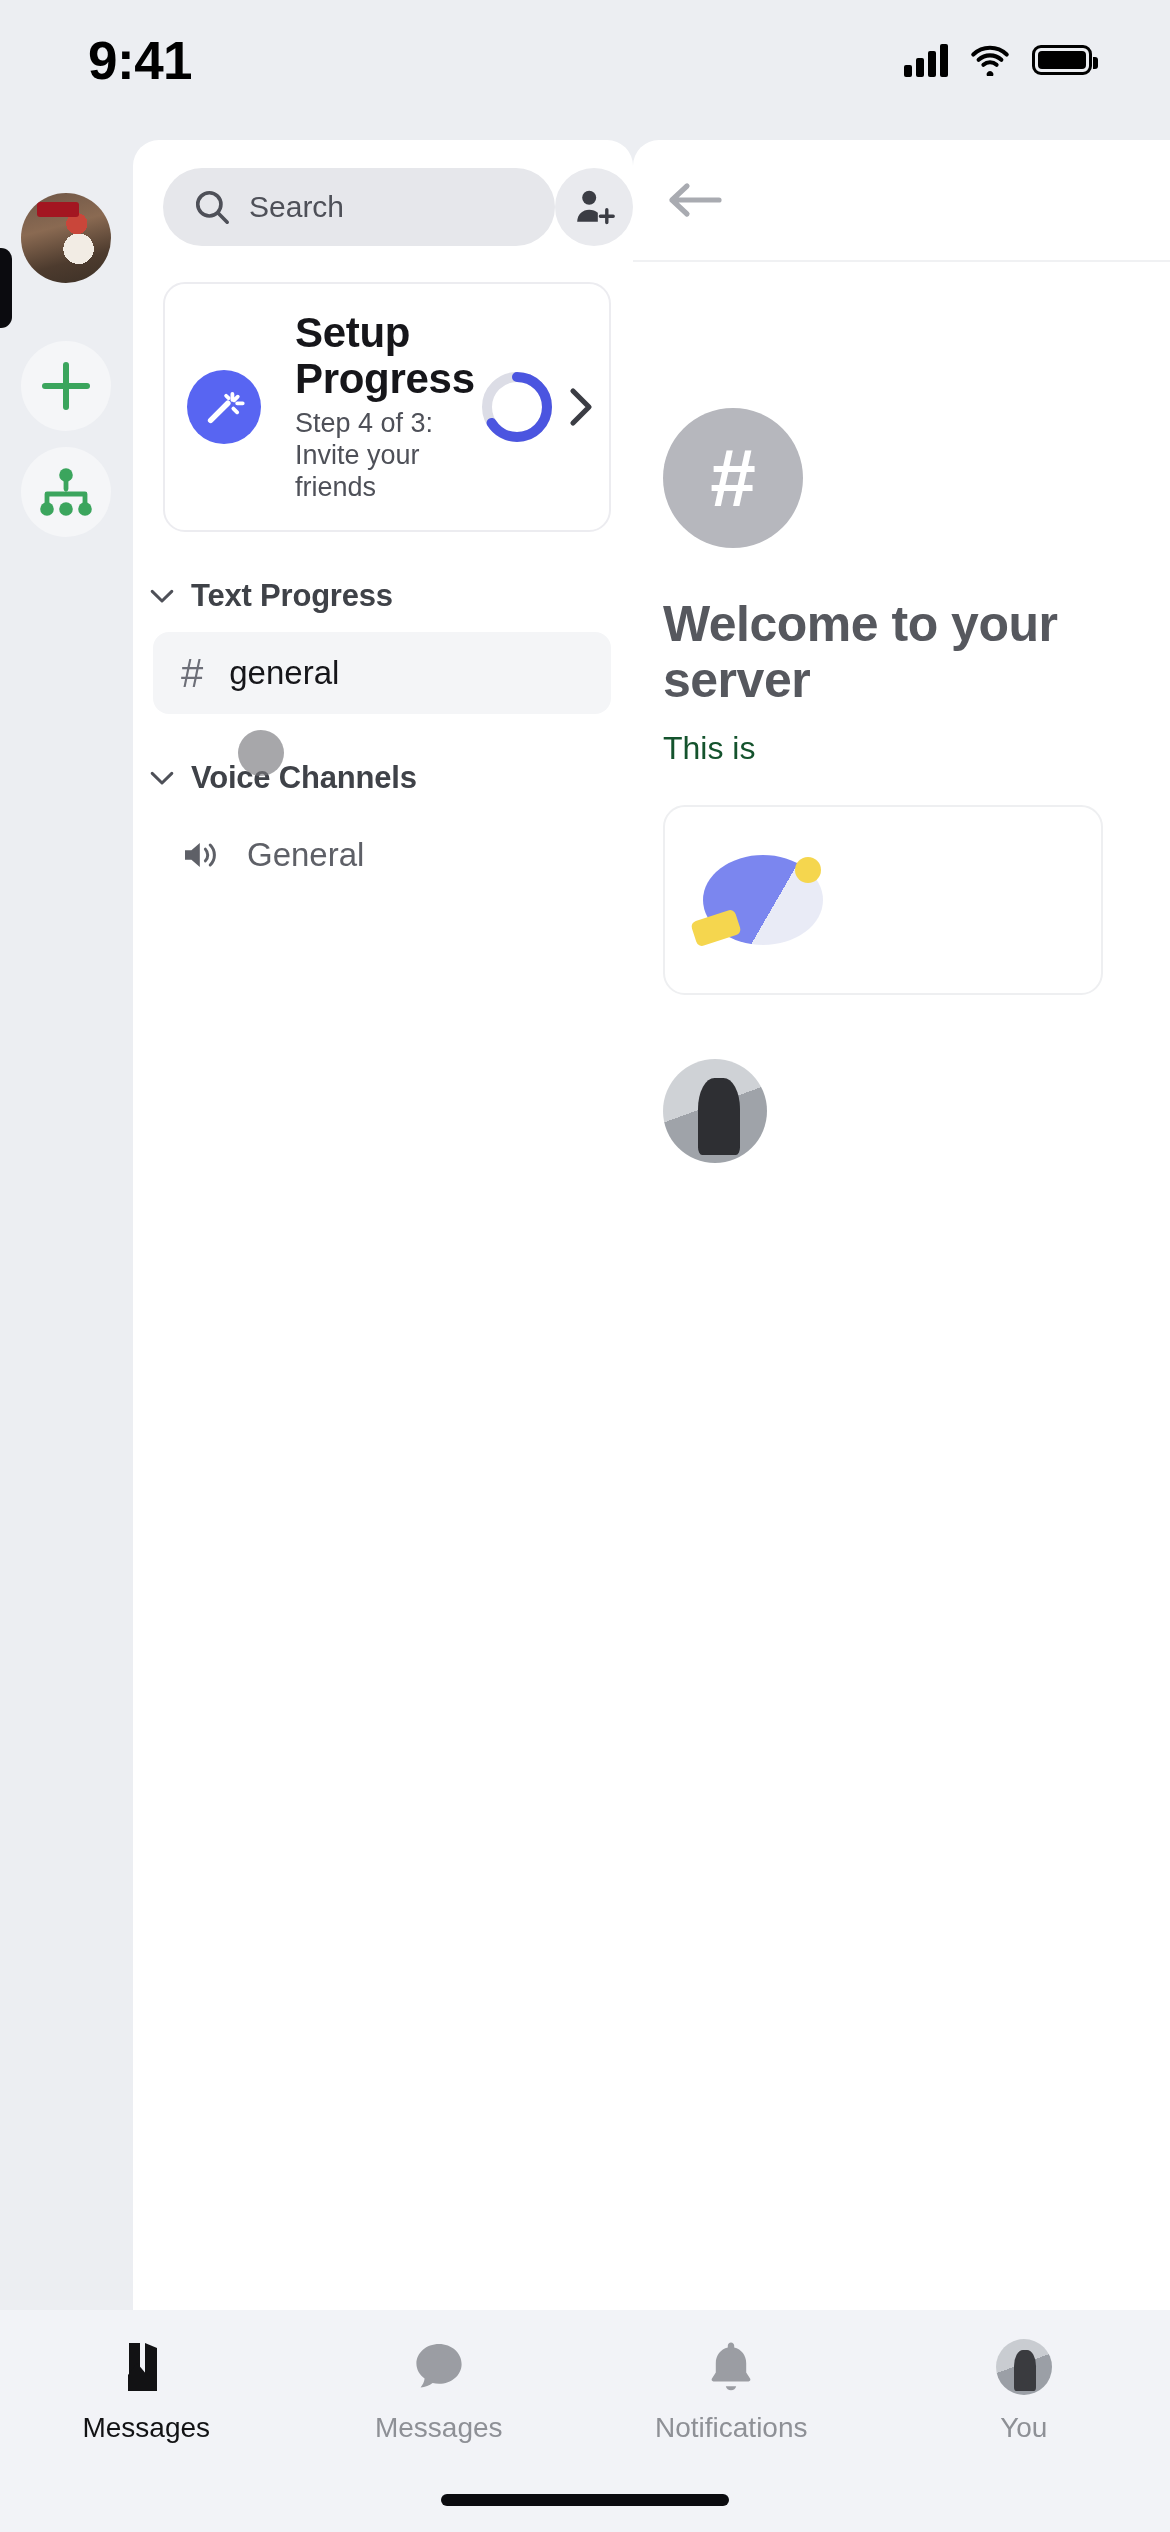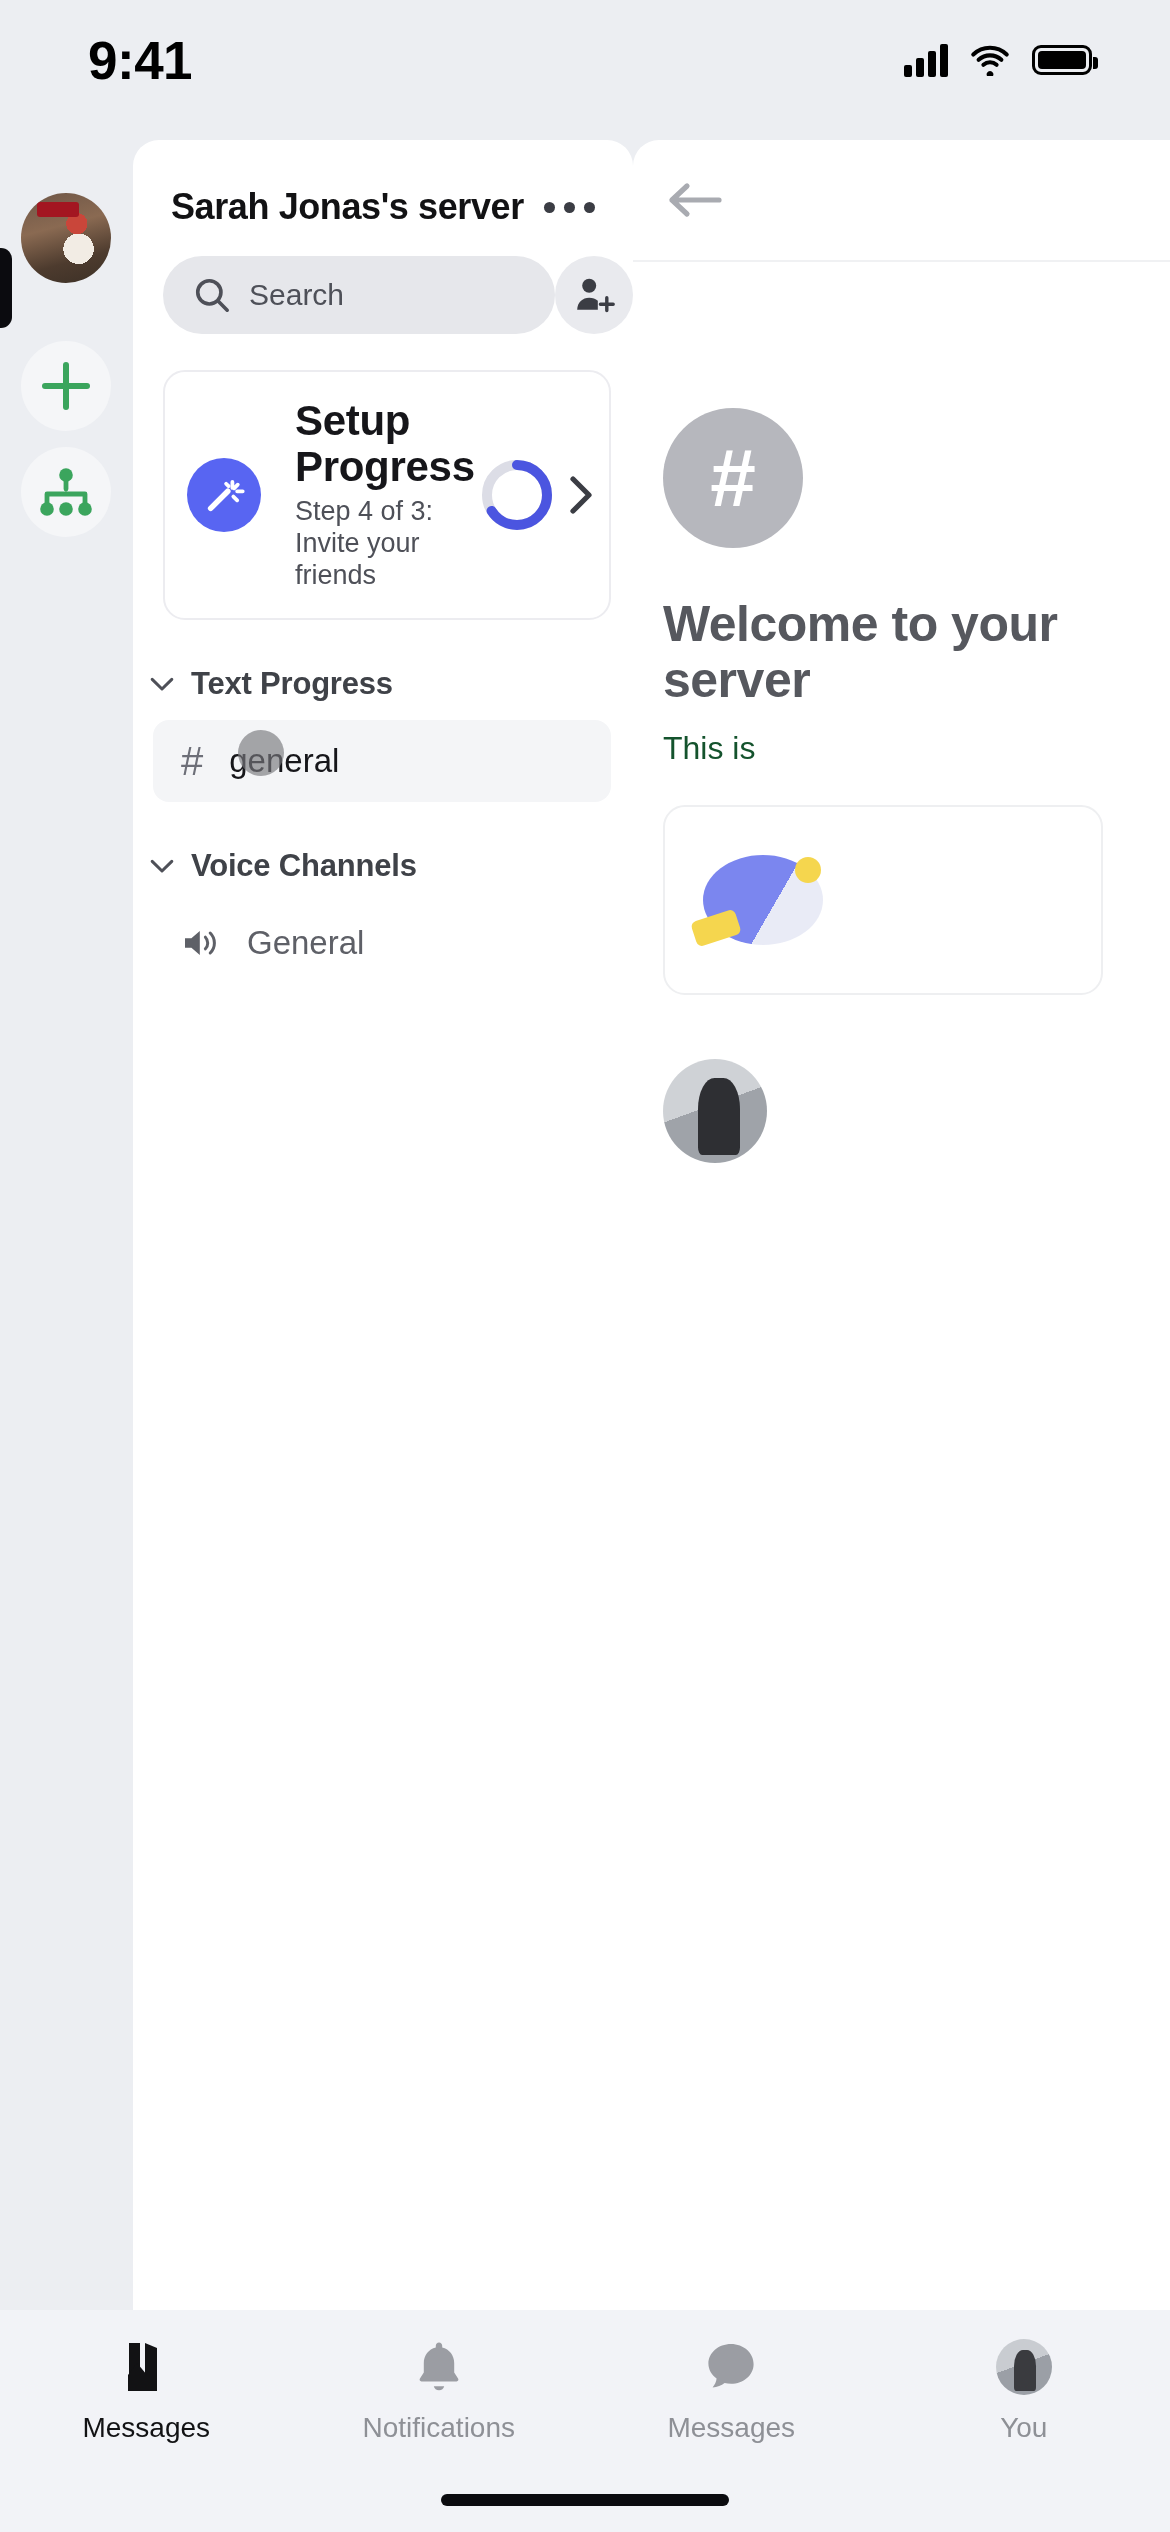--- a/index.html
+++ b/index.html
@@ -296,28 +296,20 @@
         <div class="rocket"></div>
       </div>
       <div class="rp-msg">
         <div class="av"></div>
       </div>
     </div>
   </div>
 
   <div class="panel">
 
-    <div class="panel-head">
-      <div class="panel-title">Sarah Jonas's server</div>
-      <div class="dots">
-          <i></i>
-          <i></i>
-          <i></i>
-        </div>
-    </div>
 
     <div class="search-row">
       <div class="searchbox">
         <svg width="38" height="38" viewBox="0 0 20 20">
           <circle cx="8.6" cy="8.6" r="6.1" stroke="#4e5058" stroke-width="1.9" fill="none"></circle>
           <path d="M13.2 13.2 18 18" stroke="#4e5058" stroke-width="1.9" stroke-linecap="round"></path>
         </svg>
         <div class="txt">Search</div>
       </div>
       <div class="invite-btn">
@@ -392,39 +384,39 @@
           <path d="M5.5 2.5 11 2.5 11 26.5 5.5 26.5z" fill="#121214"></path>
           <path d="M13.5 2.5 19.5 5 19.5 26.5 13.5 26.5z" fill="#121214"></path>
           <path d="M9.5 12.5 14.5 18.5 14.5 26.5 5 26.5 5 18.5z" fill="#121214"></path>
         </svg>
       </div>
       <div class="tab-label">Messages</div>
     </div>
 
     <div class="tab">
       <div class="tab-ico">
+        <svg width="58" height="58" viewBox="0 0 29 29">
+          <path d="M14.5 3C8.2 3 3.2 7.4 3.2 12.8c0 3 1.6 5.7 4.1 7.5-.2 1.6-.9 3.2-2 4.4 2.3-.2 4.4-1 6-2.2 1 .3 2.1.4 3.2.4 6.3 0 11.3-4.4 11.3-9.8C25.8 7.4 20.8 3 14.5 3z" fill="#9b9da3"></path>
+        </svg>
+      </div>
+      <div class="tab-label">Messages</div>
+    </div>
+
+    <div class="tab">
+      <div class="tab-ico">
         <svg width="52" height="58" viewBox="0 0 26 29">
           <path d="M13 2.2c-.9 0-1.6.8-1.6 1.7v.9C7.8 5.6 5.4 8.8 5.4 12.6v4.6l-2 3.2c-.3.6.1 1.3.8 1.3h17.6c.7 0 1.1-.7.8-1.3l-2-3.2v-4.6c0-3.8-2.4-7-6-7.8v-.9c0-.9-.7-1.7-1.6-1.7z" fill="#9b9da3"></path>
           <path d="M10.4 24.1a2.7 2.7 0 0 0 5.2 0z" fill="#9b9da3"></path>
         </svg>
       </div>
       <div class="tab-label">Notifications</div>
     </div>
 
     <div class="tab">
       <div class="tab-ico">
-        <svg width="58" height="58" viewBox="0 0 29 29">
-          <path d="M14.5 3C8.2 3 3.2 7.4 3.2 12.8c0 3 1.6 5.7 4.1 7.5-.2 1.6-.9 3.2-2 4.4 2.3-.2 4.4-1 6-2.2 1 .3 2.1.4 3.2.4 6.3 0 11.3-4.4 11.3-9.8C25.8 7.4 20.8 3 14.5 3z" fill="#9b9da3"></path>
-        </svg>
-      </div>
-      <div class="tab-label">Messages</div>
-    </div>
-
-    <div class="tab">
-      <div class="tab-ico">
         <div class="tab-avatar"></div>
       </div>
       <div class="tab-label">You</div>
     </div>
 
   </div>
 
   <div class="home-ind"></div>
 </div>
 

